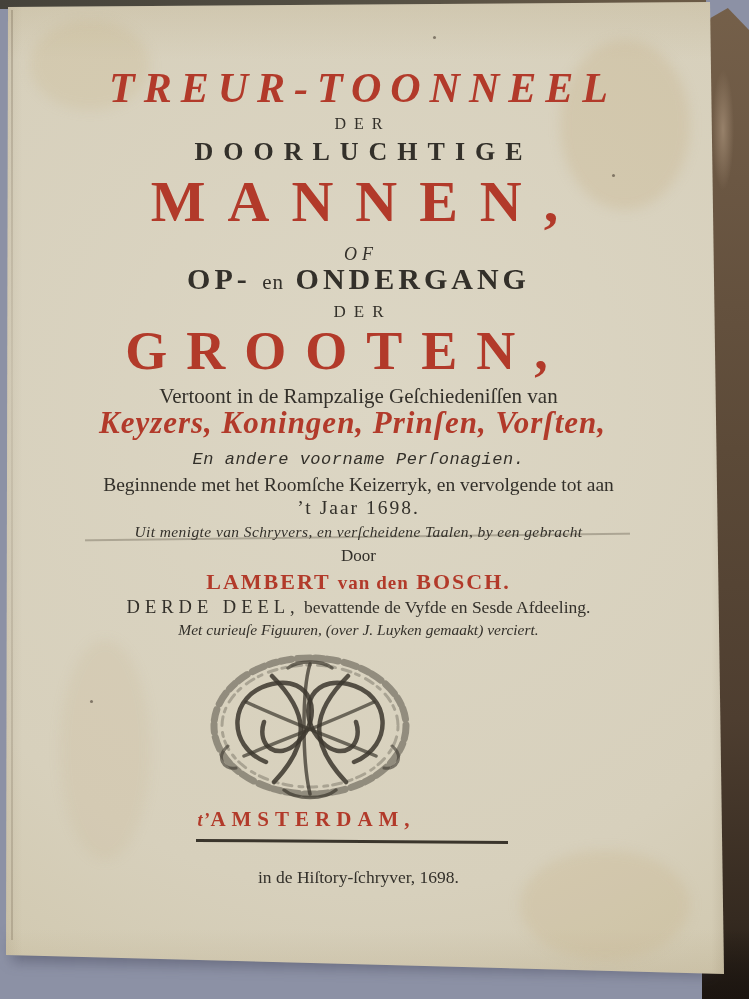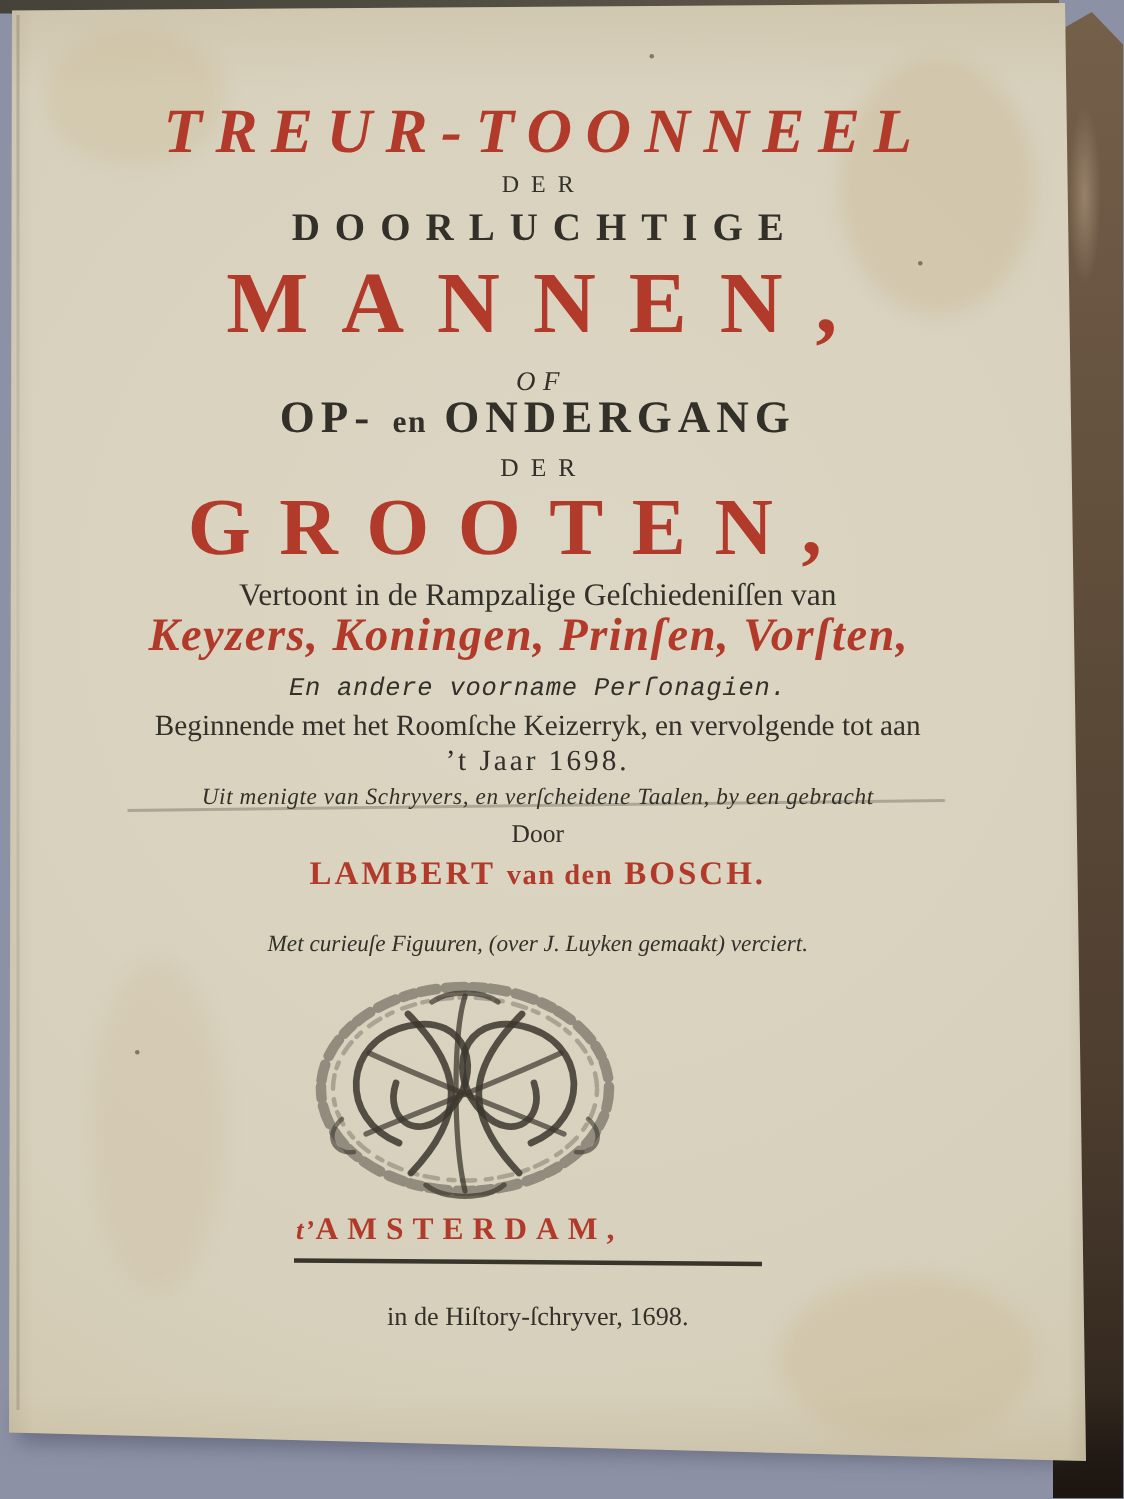--- a/index.html
+++ b/index.html
@@ -47,21 +47,21 @@
   .red{color:#b23a2a;}
   .it{font-style:italic;}
   .b{font-weight:bold;}
   .sc{font-variant:small-caps;letter-spacing:2px;}
   .l-treur     {top:64px; font-size:42px;letter-spacing:9px;text-indent:9px;}
   .l-der1      {top:115px;font-size:16px;letter-spacing:8px;text-indent:8px;}
   .l-doorl     {top:137px;font-size:26px;letter-spacing:10px;text-indent:10px;}
   .l-mannen    {top:168px;font-size:58px;letter-spacing:22px;text-indent:22px;transform:translateX(-4px);}
   .l-of        {top:244px;font-size:18px;letter-spacing:5px;text-indent:5px;}
   .l-op        {top:262px;font-size:30px;letter-spacing:4px;}
-  .l-op .small-en{font-size:21px;font-weight:bold;letter-spacing:1px;}
+  .l-op .small-en{font-size:21px;font-weight:normal;letter-spacing:1px;}
   .l-der2      {top:302px;font-size:17px;letter-spacing:8px;text-indent:8px;}
   .l-grooten   {top:320px;font-size:54px;letter-spacing:19px;text-indent:19px;transform:translateX(-22px);}
   .l-vertoont  {top:384px;font-size:21px;}
   .l-keyzers   {top:405px;font-size:31px;letter-spacing:1px;transform:translateX(-6px);}
   .l-andere    {top:450px;font-size:17px;letter-spacing:.5px;font-family:Liberation Mono, monospace;}
   .l-beginnende{top:474px;font-size:19.5px;}
   .l-jaar      {top:497px;font-size:19.5px;letter-spacing:2px;}
   .l-uit       {top:523px;font-size:15.5px;letter-spacing:.4px;}
   .l-door      {top:546px;font-size:17px;}
   .l-author    {top:569px;font-size:22px;letter-spacing:2px;}
@@ -115,20 +115,21 @@
       <div class="line l-vertoont">Vertoont in de Rampzalige Geſchiedeniſſen van</div>
       <div class="line l-keyzers red b it">Keyzers, Koningen, Prinſen, Vorſten,</div>
       <div class="line l-andere it">En andere voorname Perſonagien.</div>
       <div class="line l-beginnende">Beginnende met het Roomſche Keizerryk, en vervolgende tot aan</div>
       <div class="line l-jaar">’t Jaar 1698.</div>
       <div class="line l-uit it">Uit menigte van Schryvers, en verſcheidene Taalen, by een gebracht</div>
       <div class="line l-door">Door</div>
 
       <div class="line l-author red b"><span>LAMBERT</span> <span class="mid">van den</span> <span>BOSCH.</span></div>
 
+      <div class="line l-deel"><span class="caps">DERDE DEEL,</span><span> bevattende de Vyfde en Sesde Afdeeling.</span></div>
 
       <div class="line l-figuren it">Met curieuſe Figuuren, (over J. Luyken gemaakt) verciert.</div>
 
       <svg class="ornament" viewBox="0 0 212 158">
         <g fill="none" stroke="#3c372e" stroke-linecap="round">
           <ellipse cx="106" cy="76" rx="96" ry="68" stroke-width="7" opacity=".45" stroke-dasharray="13 5 8 4 11 6"></ellipse>
           <ellipse cx="106" cy="76" rx="88" ry="61" stroke-width="3" opacity=".3" stroke-dasharray="4 7 9 5"></ellipse>
           <path d="M62,112 C22,96 24,44 68,34 C108,25 120,66 94,92 C74,112 52,96 60,72" stroke-width="4.5" opacity=".85"></path>
           <path d="M150,112 C190,96 188,44 144,34 C104,25 92,66 118,92 C138,112 160,96 152,72" stroke-width="4.5" opacity=".85"></path>
           <path d="M68,26 C104,62 108,92 70,132" stroke-width="4.5" opacity=".85"></path>

